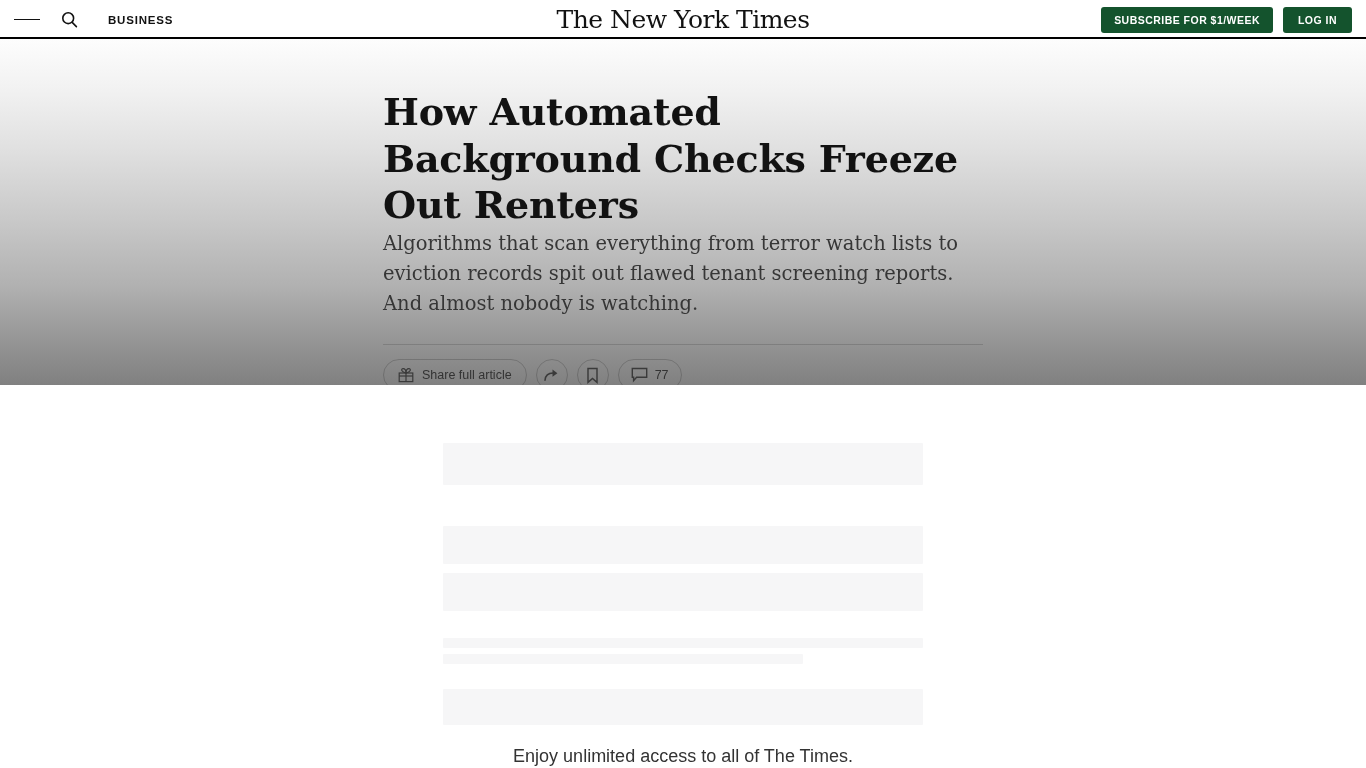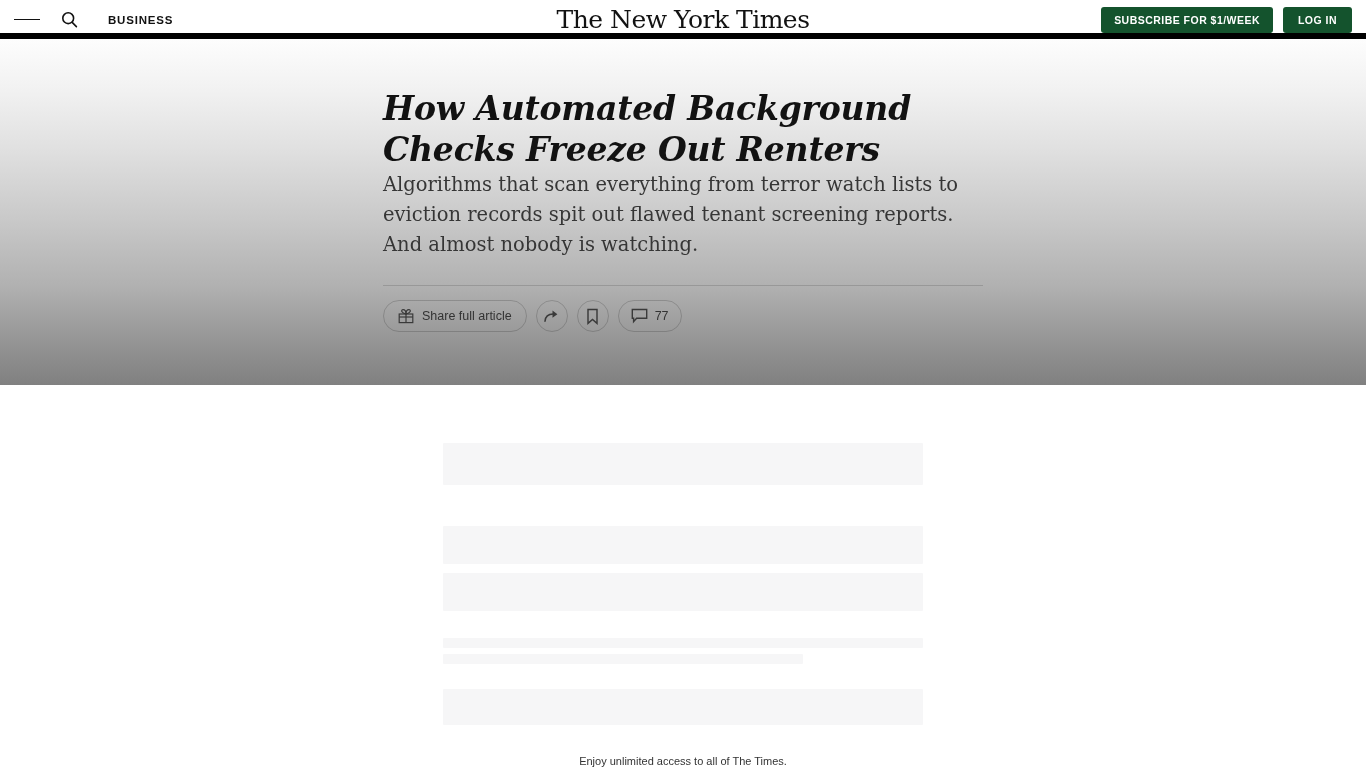--- a/index.html
+++ b/index.html
@@ -9,21 +9,21 @@
     background:#fff;
     font-family:"Liberation Sans", sans-serif;
     overflow:hidden;
   }
 
   
   .masthead{
     position:relative;
     height:39px;
     background:#fff;
-    border-bottom:6px solid #000000;
+    border-bottom:2px solid #000000;
     display:flex; align-items:center;
   }
   .mast-left{
     display:flex; align-items:center;
     position:absolute; left:14px; top:0; height:39px;
   }
   .icon-btn{
     display:flex; align-items:center; justify-content:center;
     background:none; border:none; cursor:pointer;
     padding:0;
@@ -70,22 +70,22 @@
     position:relative;
     height:346px;
     background:linear-gradient(to bottom,#fdfdfd 0%,#f2f2f2 14%,#e0e0e0 32%,#c9c9c9 52%,#b0b0b0 72%,#949494 88%,#808080 100%);
   }
   .hero-inner{
     width:600px; margin:0 auto; padding-top:50px;
     position:relative;
   }
   .headline{
     font-family:"DejaVu Serif", serif;
-    font-style:italic; font-weight:700;
-    font-size:33px; line-height:1.23;
+    font-weight:700;
+    font-size:38px; line-height:1.23;
     color:#121212; letter-spacing:-0.2px;
   }
   .summary{
     font-family:"DejaVu Serif", serif;
     font-size:19.5px; line-height:1.54;
     color:#363636; 
     max-width:604px;
   }
   .hr{
     height:1px; background:rgba(0,0,0,.14);
@@ -123,21 +123,21 @@
   .sk{
     background:#f6f6f7;
     border-radius:1px;
   }
   .sk-gap-lg{ margin-top:41px; }
   .sk-gap-sm{ margin-top:9px; }
   .sk-gap-md{ margin-top:27px; }
   .paywall-note{
     position:absolute; left:0; right:0; bottom:0;
     text-align:center;
-    font-size:11px; color:#333;
+    font-size:18px; color:#333;
     font-family:"Liberation Sans", sans-serif;
   }
 </style>
 </head>
 <body>
 
 <header class="masthead">
 
   <div class="mast-left">
     <button class="icon-btn hamburger">

